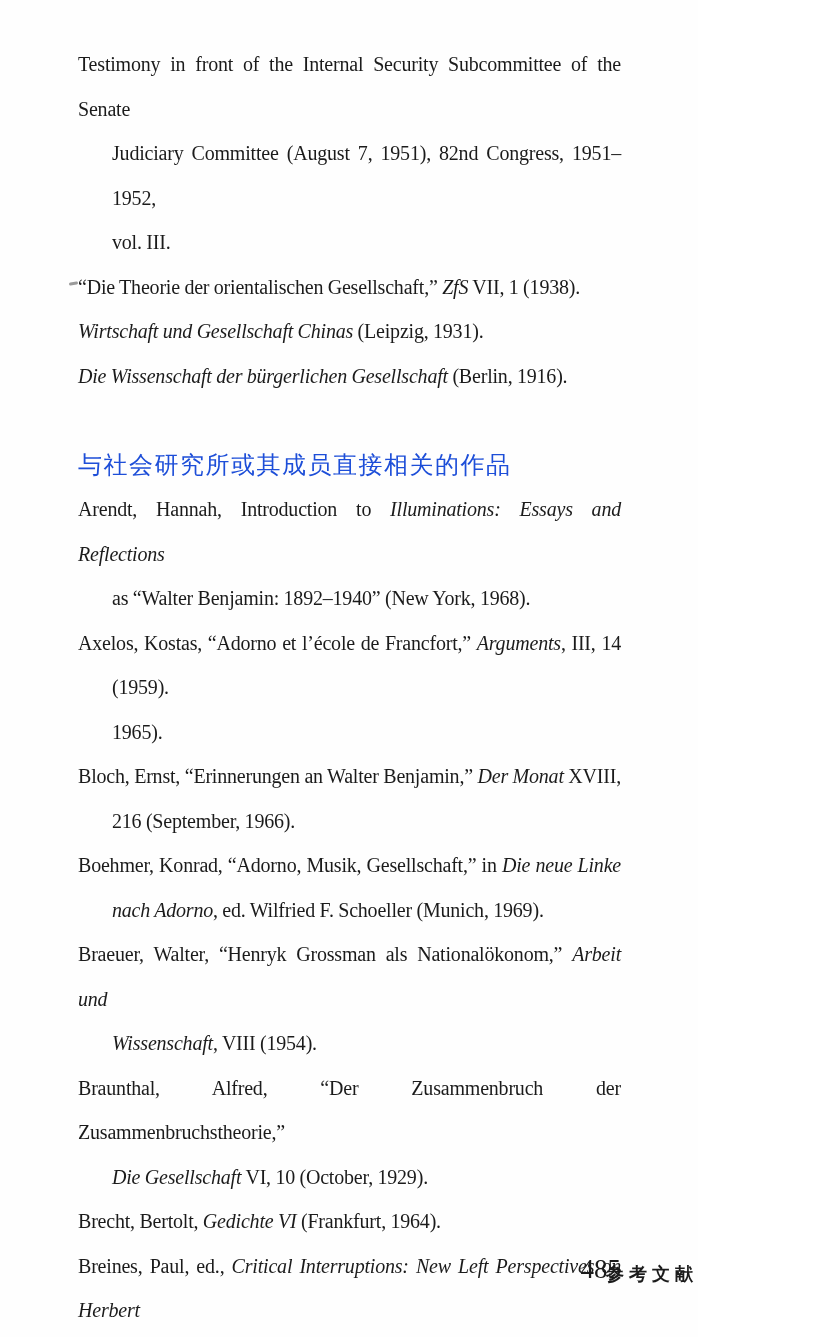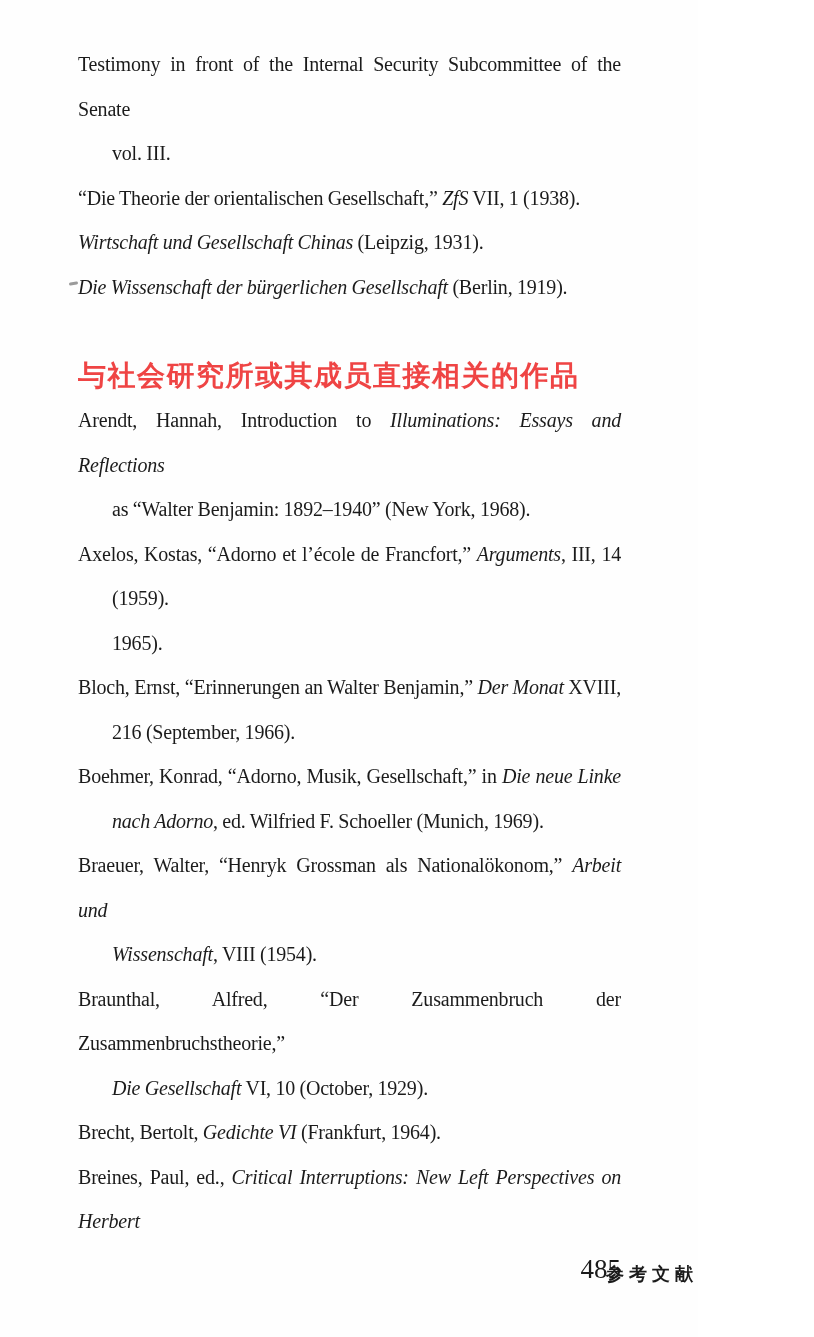--- a/index.html
+++ b/index.html
@@ -24,26 +24,26 @@
     letter-spacing: -0.2px;
     word-spacing: -0.3px;
   }
   .bib-line.cont { margin-left: 34px; }
   .bib-line.just {
     text-align: justify;
     text-align-last: justify;
   }
   .spacer { height: 44.5px; }
   .section-heading {
-    font-size: 28px;
-    font-weight: 700;
+    font-size: 24px;
+    font-weight: 400;
     line-height: 44.5px;
     letter-spacing: 1.5px;
     font-family: sans-serif;
-    color: #ef4444;
+    color: #1d4ed8;
   }
   .artifact-mark {
     position: absolute;
     left: 69px;
     top: 282px;
     width: 9px;
     height: 3px;
     background: #9b9b9b;
     border-radius: 2px;
     transform: rotate(-8deg);
@@ -79,24 +79,25 @@
 </head>
 <body>
 
 <div class="page">
 
   <div class="artifact-mark"></div>
 
   <div class="text-block">
     <div id="top-lines">
         <div class="bib-line just"><span>Testimony in front of the Internal Security Subcommittee of the Senate</span></div>
+        <div class="bib-line cont just"><span>Judiciary Committee (August 7, 1951), 82nd Congress, 1951–1952,</span></div>
         <div class="bib-line cont"><span>vol. III.</span></div>
         <div class="bib-line"><span>“Die Theorie der orientalischen Gesellschaft,” </span><i>ZfS</i><span> VII, 1 (1938).</span></div>
         <div class="bib-line"><i>Wirtschaft und Gesellschaft Chinas</i><span> (Leipzig, 1931).</span></div>
-        <div class="bib-line"><i>Die Wissenschaft der bürgerlichen Gesellschaft</i><span> (Berlin, 1919).</span></div>
+        <div class="bib-line"><i>Die Wissenschaft der bürgerlichen Gesellschaft</i><span> (Berlin, 1916).</span></div>
       </div>
     <div class="spacer"></div>
     <div class="section-heading">与社会研究所或其成员直接相关的作品</div>
     <div id="main-lines">
         <div class="bib-line just"><span>Arendt, Hannah, Introduction to </span><i>Illuminations: Essays and Reflections</i></div>
         <div class="bib-line cont"><span>as “Walter Benjamin: 1892–1940” (New York, 1968).</span></div>
         <div class="bib-line just"><span>Axelos, Kostas, “Adorno et l’école de Francfort,” </span><i>Arguments</i><span>, III, 14</span></div>
         <div class="bib-line cont"><span>(1959).</span></div>
         <div class="bib-line cont"><span>1965).</span></div>
         <div class="bib-line just"><span>Bloch, Ernst, “Erinnerungen an Walter Benjamin,” </span><i>Der Monat</i><span> XVIII,</span></div>

